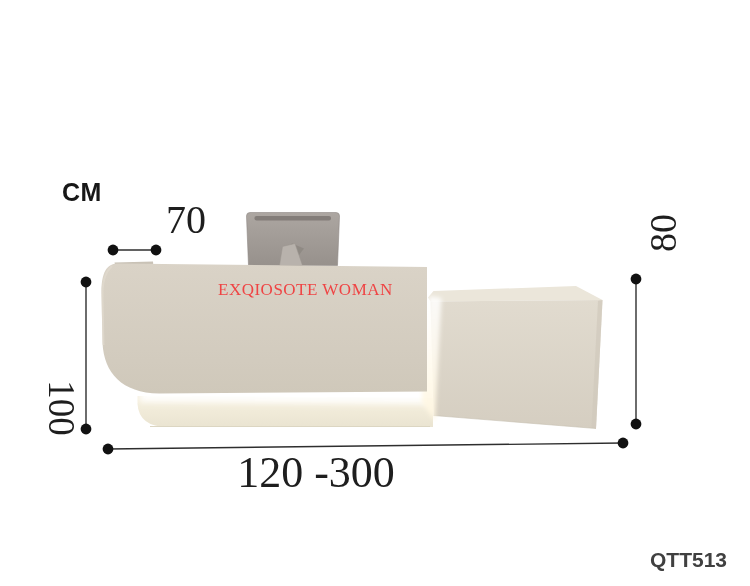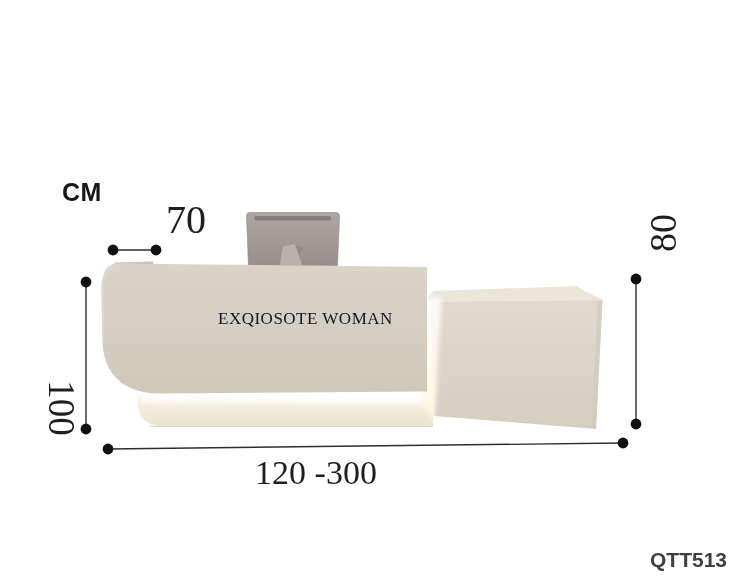--- a/index.html
+++ b/index.html
@@ -16,25 +16,25 @@
   .dim{font-family:"Liberation Serif",serif;color:#1e1e1e;text-align:center;}
   .dim-depth{left:157px;top:201px;width:58px;font-size:40px;line-height:37px;}
   .dim-left-height{
     left:32px;top:389px;width:57px;height:38px;font-size:37px;line-height:38px;
     transform:rotate(90deg);
   }
   .dim-right-height{
     left:642px;top:213px;width:42px;height:40px;font-size:38px;line-height:40px;
     transform:rotate(-90deg);
   }
-  .dim-width{left:202px;top:456px;width:228px;font-size:34px;line-height:34px;}
+  .dim-width{left:202px;top:456px;width:228px;font-size:44px;line-height:34px;}
   .brand{
     left:218px;top:281px;width:168px;text-align:right;
     font-family:"Liberation Serif",serif;font-size:17px;line-height:18px;
-    letter-spacing:.5px;color:#0f172a;margin-top:29px;
+    letter-spacing:.5px;color:#ef4444;
   }
   .sku{
     left:650px;top:549px;font:bold 21px/22px "Liberation Sans",sans-serif;
     color:#404040;
   }
 </style>
 </head>
 <body>
 
 <div id="stage">

